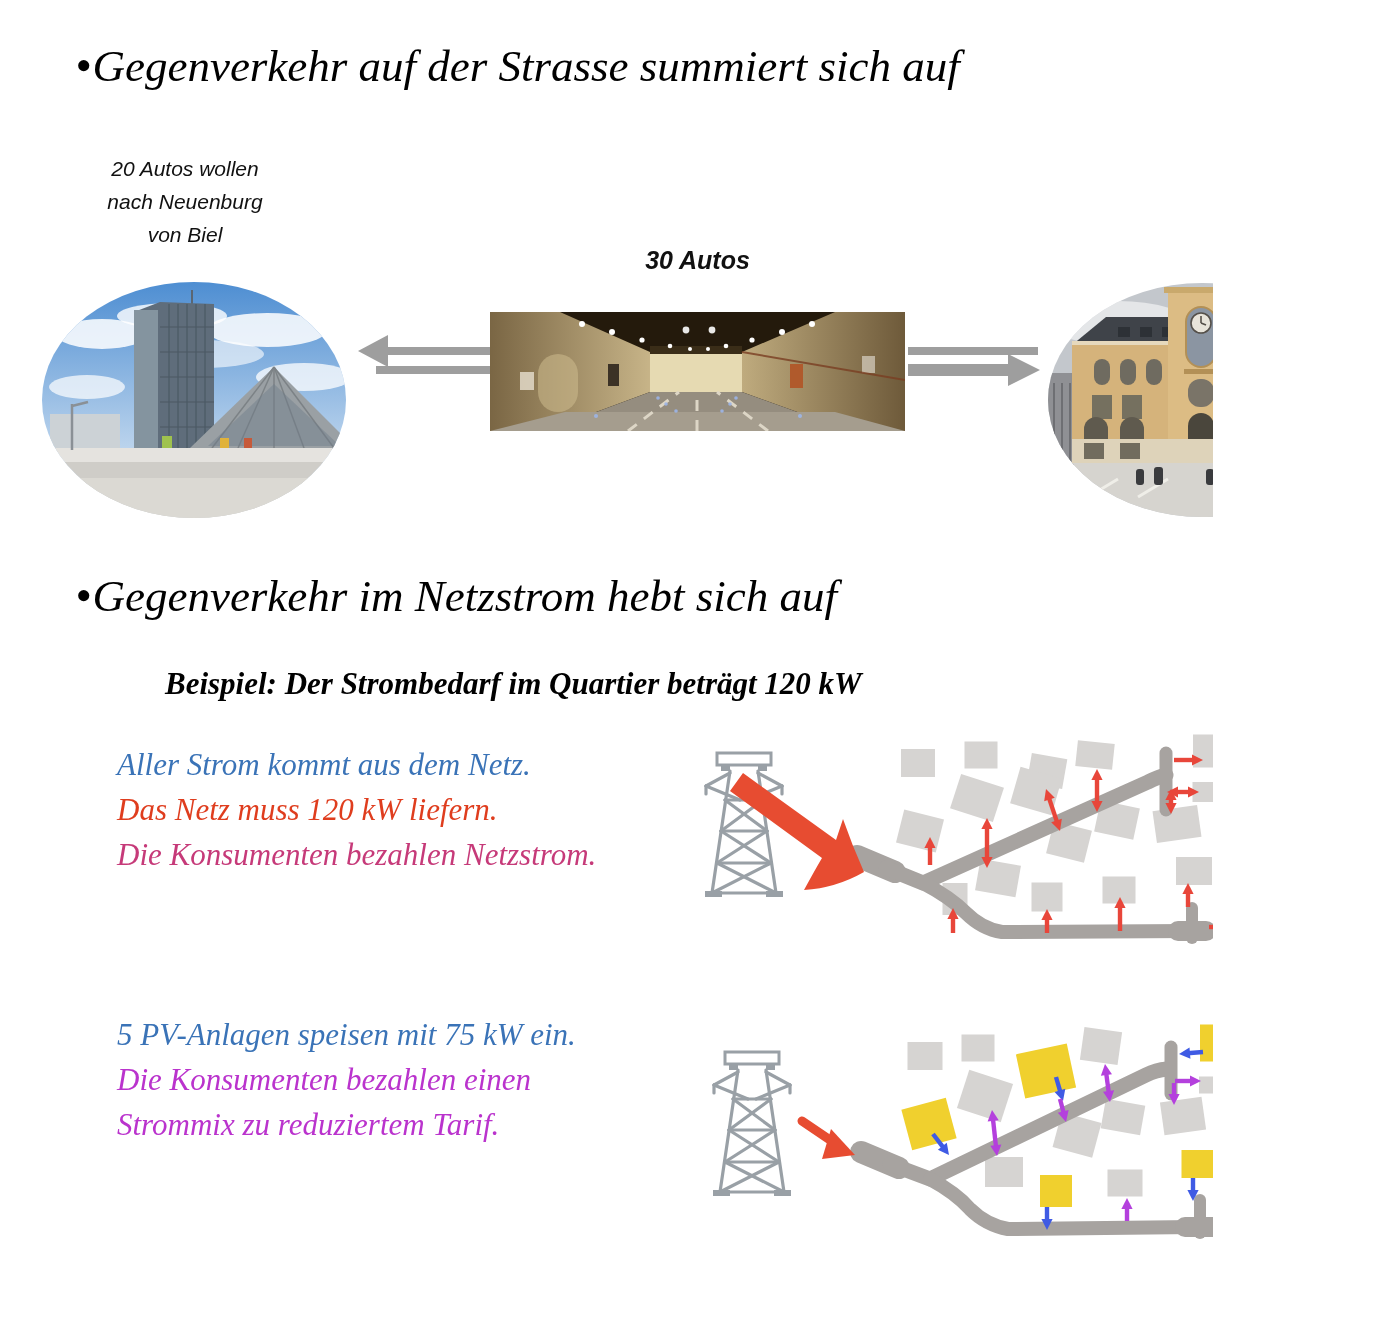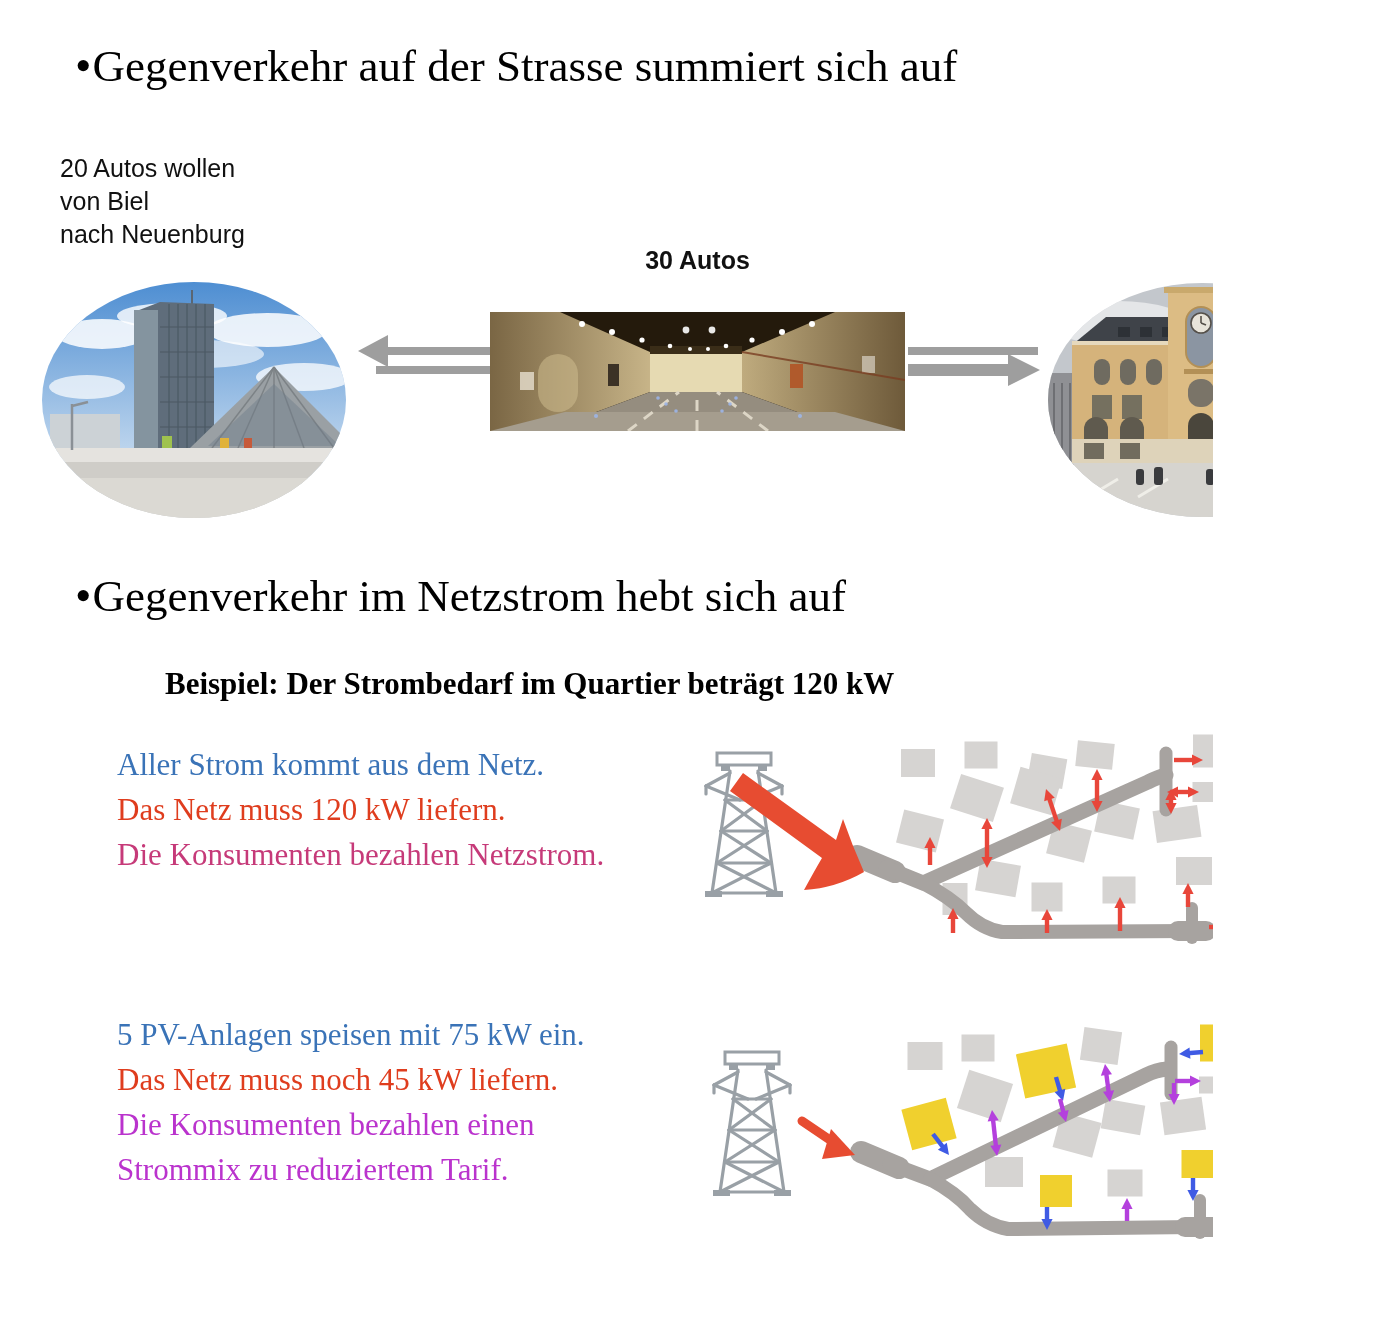--- a/index.html
+++ b/index.html
@@ -1,23 +1,23 @@
 <!DOCTYPE html>
 <html><head>
 <meta charset="utf-8">
 <style>
   html,body{margin:0;padding:0;background:#ffffff;}
   .slide{position:relative;width:1213px;height:1328px;background:#fff;overflow:hidden;
-         font-family:"Liberation Sans",sans-serif;}
+         font-family:"Liberation Sans",sans-serif;font-style:italic;}
   .title{position:absolute;font-family:"Liberation Serif",serif;font-size:45px;color:#000;
          white-space:nowrap;letter-spacing:0px;}
   .t1{left:75px;top:38px;}
   .t2{left:75px;top:568px;}
   .title .bullet{font-size:47px;margin-right:1px;}
-  .lbl{position:absolute;font-size:25px;line-height:33px;color:#111;}
+  .lbl{position:absolute;text-align:center;font-size:21px;line-height:33px;color:#111;}
   .lbl-left{left:60px;top:152px;width:250px;}
   .lbl-right{left:1063px;top:150px;width:255px;}
   .centerlbl{position:absolute;left:440px;top:240px;width:515px;text-align:center;}
   .cl1{font-size:25px;color:#111;}
   .cl2{font-size:25px;font-weight:bold;color:#111;margin-top:6px;}
   .redunder{border-bottom:4px dashed #e8432c;padding-bottom:1px;}
   .subtitle{position:absolute;left:165px;top:648px;font-family:"Liberation Serif",serif;
             font-weight:bold;font-size:31px;color:#000;white-space:nowrap;margin-top:18px;}
   .case{position:absolute;left:85px;font-family:"Liberation Serif",serif;font-size:31px;
         line-height:45px;white-space:nowrap;margin-left:32px;}
@@ -37,22 +37,22 @@
 <body>
 
 <div class="slide">
 
   <div class="title t1">
     <span class="bullet">•</span><span>Gegenverkehr auf der Strasse summiert sich auf</span>
   </div>
 
   <div class="lbl lbl-left">
     <div>20 Autos wollen</div>
+    <div>nach Neuenburg</div>
     <div>von Biel</div>
-    <div>nach Neuenburg</div>
   </div>
 
 
   <div class="centerlbl">
     <div class="cl2">30 Autos</div>
   </div>
 
   <svg class="photo" style="left:42px;top:282px;" width="305" height="236" viewBox="0 0 305 236">
     <defs>
       <clipPath id="ovL">
@@ -265,21 +265,20 @@
   <div class="subtitle">Beispiel: Der Strombedarf im Quartier beträgt 120 kW</div>
 
   <div class="case case1">
     <div style="color: rgb(58, 115, 183);">Aller Strom kommt aus dem Netz.</div>
     <div style="color: rgb(223, 61, 30);">Das Netz muss 120 kW liefern.</div>
     <div style="color: rgb(198, 58, 121);">Die Konsumenten bezahlen Netzstrom.</div>
   </div>
 
   <div class="case case2">
     <div style="color: rgb(58, 115, 183);">5 PV-Anlagen speisen mit 75 kW ein.</div>
-    <div style="color: rgb(223, 61, 30);">Das Netz muss noch 45 kW liefern.</div>
     <div style="color: rgb(186, 51, 205);">Die Konsumenten bezahlen einen</div>
     <div style="color: rgb(186, 51, 205);">Strommix zu reduziertem Tarif.</div>
   </div>
 
   <svg id="d1svg" class="photo" style="left:690px;top:725px;" width="690" height="250" viewBox="0 0 690 250">
       <rect x="211" y="24" width="34" height="28" fill="#d6d4d2" transform="rotate(0 228 38)"></rect>
       <rect x="274.5" y="16.5" width="33" height="27" fill="#d6d4d2" transform="rotate(0 291 30)"></rect>
       <rect x="339" y="31" width="36" height="30" fill="#d6d4d2" transform="rotate(10 357 46)"></rect>
       <rect x="386.5" y="17" width="37" height="26" fill="#d6d4d2" transform="rotate(6 405 30)"></rect>
       <rect x="503" y="9.5" width="80" height="33" fill="#d6d4d2" transform="rotate(0 543 26)"></rect>

